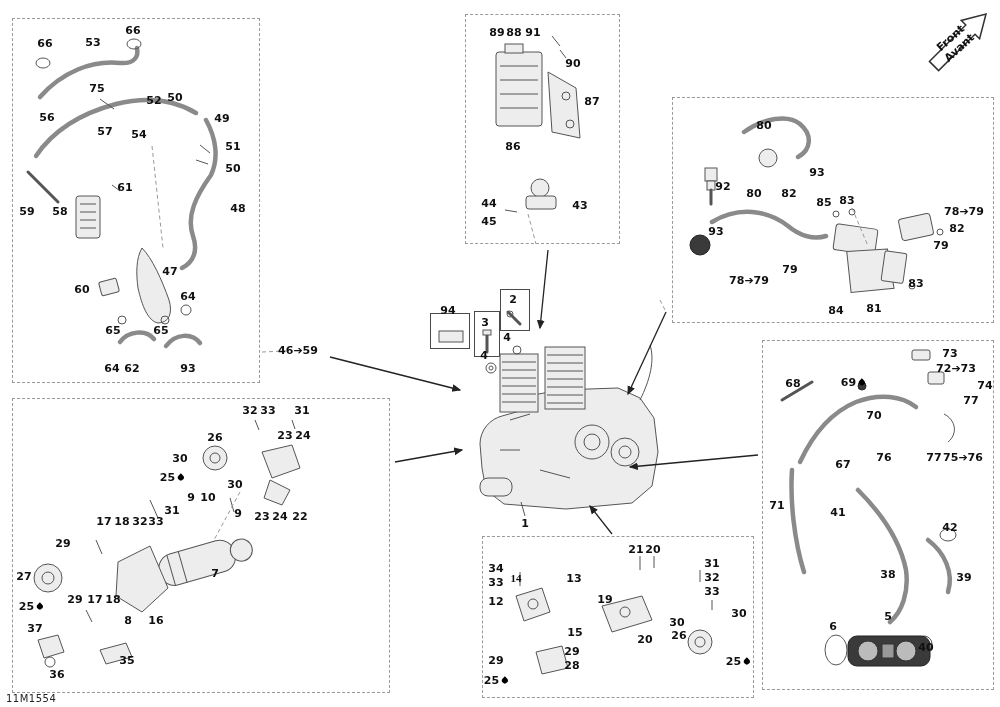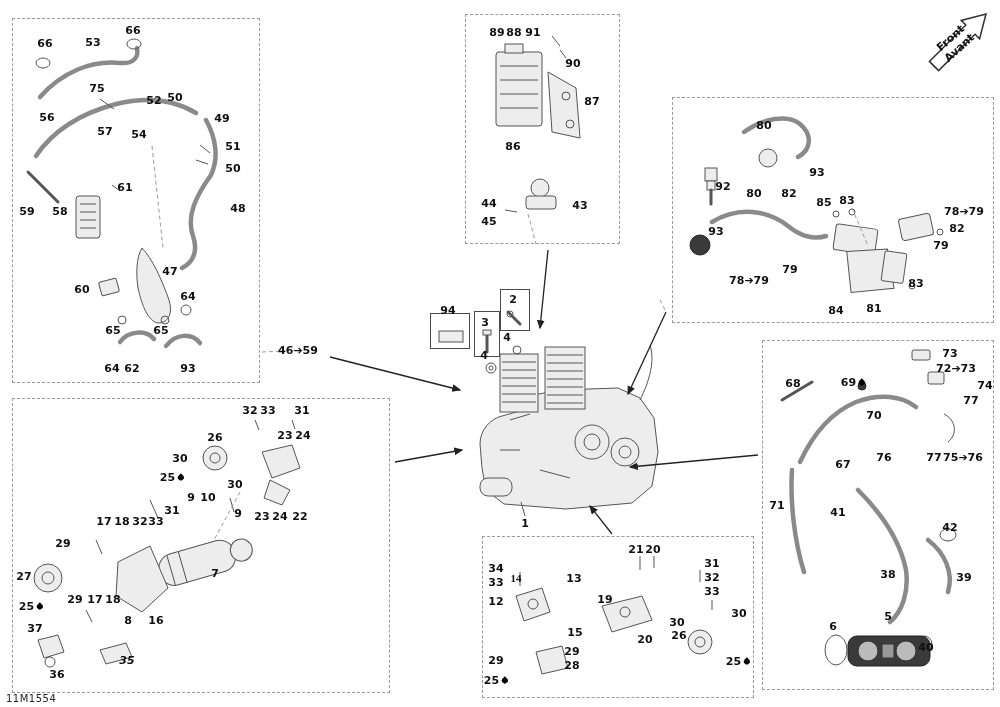--- a/index.html
+++ b/index.html
@@ -357,21 +357,21 @@
       </div>
       <div class="callout" style="left: 128px; top: 620px;">
         <span>8</span>
       </div>
       <div class="callout" style="left: 156px; top: 620px;">
         <span>16</span>
       </div>
       <div class="callout" style="left: 35px; top: 628px;">
         <span>37</span>
       </div>
-      <div class="callout" style="left: 127px; top: 660px; font-style: italic;">
+      <div class="callout" style="left: 127px; top: 660px;">
         <span>35</span>
       </div>
       <div class="callout" style="left: 57px; top: 674px;">
         <span>36</span>
       </div>
       <div class="callout" style="left: 497px; top: 32px;">
         <span>89</span>
       </div>
       <div class="callout" style="left: 514px; top: 32px;">
         <span>88</span>

